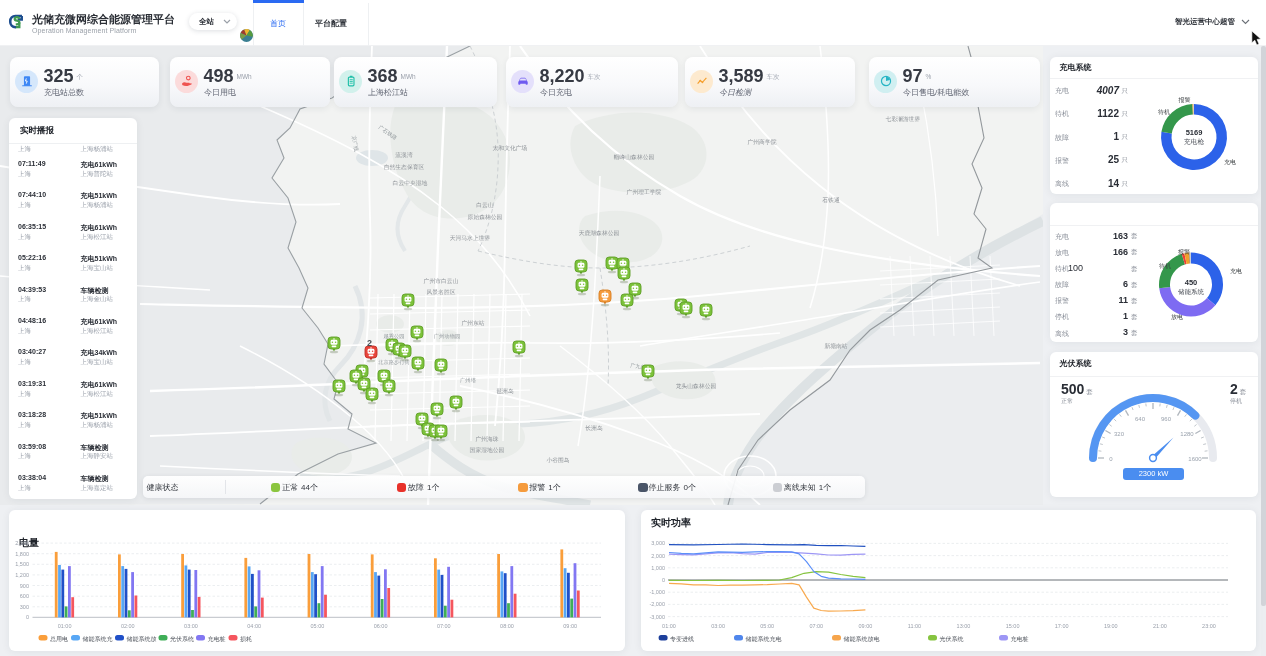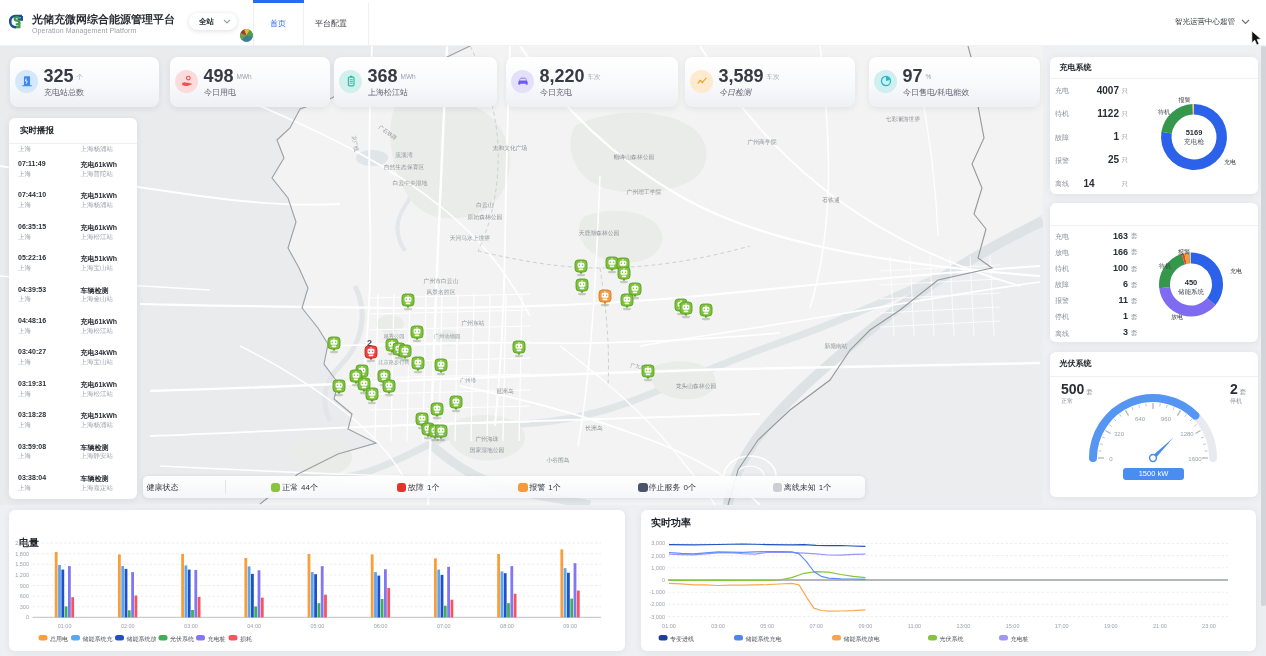--- a/index.html
+++ b/index.html
@@ -421,23 +421,23 @@
 <svg class="abs" style="left:240px;top:29px" width="13" height="13" viewBox="0 0 13 13">
 <circle cx="6.5" cy="6.5" r="6.5" fill="#3a7f92"></circle>
 <path d="M6.5,6.5 L0.6,4.0 A6.5,6.5 0 0 1 4.2,0.5 Z" fill="#a03a2c"></path>
 <path d="M6.5,6.5 L4.2,0.5 A6.5,6.5 0 0 1 9.8,0.9 Z" fill="#f0b62e"></path>
 <path d="M6.5,6.5 L9.8,0.9 A6.5,6.5 0 0 1 12.6,7.8 Z" fill="#579a3f"></path>
 <path d="M6.5,6.5 L0.6,4.0 A6.5,6.5 0 0 0 1.5,10.4 Z" fill="#7a9c48"></path>
 </svg>
 <div class="abs" style="left:253px;top:0;width:51px;height:2.5px;background:#2a6af2;"></div>
 <div class="abs" style="left:253px;top:3px;width:51px;height:43px;border-left:1px solid #eef0f2;border-right:1px solid #eef0f2;"></div>
 <div class="abs" style="left:270px;top:18px;font-size:8px;color:#2a6af2;">首页</div>
-<div class="abs" style="left:315px;top:18px;font-size:8px;color:#33373e;">平台配置</div>
+<div class="abs" style="left:315px;top:18px;font-size:8px;color:#33373e;font-weight:bold;">平台配置</div>
 <div class="abs" style="left:368px;top:3px;width:1px;height:43px;background:#eef0f2;"></div>
-<div class="abs" style="left:1175px;top:17px;font-size:7.5px;color:#2b2f36;">智光运营中心超管</div>
+<div class="abs" style="left:1175px;top:17px;font-size:7.5px;color:#2b2f36;font-weight:bold;">智光运营中心超管</div>
 <svg class="abs" style="left:1241px;top:19px" width="9" height="6" viewBox="0 0 9 6">
       <path d="M1,1 L4.5,4.5 L8,1" stroke="#6b7077" stroke-width="1.1" fill="none"></path>
     </svg>
 </div>
 <svg class="abs" style="left:1251px;top:31px;z-index:99" width="11.5" height="15.5" viewBox="0 0 14 19">
 <path d="M1,0 L1,14.5 L4.6,11.3 L7.0,17.2 L9.8,16.0 L7.4,10.3 L12,9.8 Z" fill="#111" stroke="#fff" stroke-width="0.8"></path>
 </svg>
 <div class="card" style="left:10px;width:149px;"></div>
 <div class="abs" style="left:15px;top:69.5px;width:23px;height:23px;border-radius:50%;background:#d5e7fb;"></div>
 <svg class="abs" style="left:19.5px;top:74px" width="14" height="14" viewBox="0 0 16 16">
@@ -566,33 +566,33 @@
 <div class="abs" style="left:638.4px;top:482.5px;width:9.4px;height:9.4px;border-radius:3px;background:#4a5568;"></div>
 <div class="abs" style="left:648.5px;top:482px;font-size:8px;color:#33373e;">停止服务</div>
 <div class="abs" style="left:683.5px;top:482px;font-size:8px;color:#33373e;">0个</div>
 <div class="abs" style="left:773.1px;top:482.5px;width:9.4px;height:9.4px;border-radius:3px;background:#ccced3;"></div>
 <div class="abs" style="left:783.7px;top:482px;font-size:8px;color:#33373e;">离线未知</div>
 <div class="abs" style="left:818.7px;top:482px;font-size:8px;color:#33373e;">1个</div>
 <div class="panel" style="left:1050px;top:57px;width:208px;height:137px;"></div>
 <div class="abs" style="left:1059.5px;top:62px;font-size:8px;font-weight:bold;color:#20242b;">充电系统</div>
 <div class="abs" style="left:1050px;top:78px;width:208px;height:1px;background:#f0f1f3;"></div>
 <div class="abs" style="left:1055px;top:86.2px;font-size:7px;color:#8a8f99;">充电</div>
-<div class="abs" style="left:1059px;top:84.7px;width:60px;text-align:right;font-size:10px;font-weight:bold;color:#2a2e36;">4007</div>
+<div class="abs" style="left:1059px;top:84.7px;width:60px;text-align:right;font-size:10px;font-weight:bold;color:#2a2e36;font-style:italic;">4007</div>
 <div class="abs" style="left:1121.5px;top:86.7px;font-size:6.5px;color:#8a8f99;">只</div>
 <div class="abs" style="left:1055px;top:109.4px;font-size:7px;color:#8a8f99;">待机</div>
 <div class="abs" style="left:1059px;top:107.9px;width:60px;text-align:right;font-size:10px;font-weight:bold;color:#2a2e36;">1122</div>
 <div class="abs" style="left:1121.5px;top:109.9px;font-size:6.5px;color:#8a8f99;">只</div>
 <div class="abs" style="left:1055px;top:132.6px;font-size:7px;color:#8a8f99;">故障</div>
 <div class="abs" style="left:1059px;top:131.1px;width:60px;text-align:right;font-size:10px;font-weight:bold;color:#2a2e36;">1</div>
 <div class="abs" style="left:1121.5px;top:133.1px;font-size:6.5px;color:#8a8f99;">只</div>
 <div class="abs" style="left:1055px;top:155.8px;font-size:7px;color:#8a8f99;">报警</div>
 <div class="abs" style="left:1059px;top:154.3px;width:60px;text-align:right;font-size:10px;font-weight:bold;color:#2a2e36;">25</div>
 <div class="abs" style="left:1121.5px;top:156.3px;font-size:6.5px;color:#8a8f99;">只</div>
 <div class="abs" style="left:1055px;top:179.0px;font-size:7px;color:#8a8f99;">离线</div>
-<div class="abs" style="left:1059px;top:177.5px;width:60px;text-align:center;font-size:10px;font-weight:bold;color:#2a2e36;">14</div>
+<div class="abs" style="left:1059px;top:177.5px;width:60px;text-align:right;font-size:10px;font-weight:bold;color:#2a2e36;">14</div>
 <div class="abs" style="left:1121.5px;top:179.5px;font-size:6.5px;color:#8a8f99;">只</div>
 <svg class="abs" style="left:1140px;top:83px" width="118" height="111" viewBox="0 0 118 111">
     <path d="M54.00,21.00 A33,33 0 1 1 21.41,48.80 L31.78,50.45 A22.5,22.5 0 1 0 54.00,31.50 Z" fill="#2c62e9"></path>
     <path d="M21.41,48.80 A33,33 0 0 1 52.40,21.04 L52.91,31.53 A22.5,22.5 0 0 0 31.78,50.45 Z" fill="#34974b"></path>
     <path d="M52.40,21.04 A33,33 0 0 1 52.44,21.04 L52.93,31.53 A22.5,22.5 0 0 0 52.91,31.53 Z" fill="#ee4034"></path>
     <path d="M52.44,21.04 A33,33 0 0 1 53.44,21.00 L53.62,31.50 A22.5,22.5 0 0 0 52.93,31.53 Z" fill="#f0a02b"></path>
     <path d="M53.44,21.00 A33,33 0 0 1 54.00,21.00 L54.00,31.50 A22.5,22.5 0 0 0 53.62,31.50 Z" fill="#c9ced6"></path>
     <text x="54" y="51.5" text-anchor="middle" font-size="7.5" font-weight="bold" fill="#2a2e36">5169</text>
     <text x="54" y="60.5" text-anchor="middle" font-size="6.8" fill="#4a4f57">充电枪</text>
     <text x="30" y="31" text-anchor="end" font-size="6" fill="#3c4043">待机</text>
@@ -601,21 +601,21 @@
   </svg>
 <div class="panel" style="left:1050px;top:203px;width:208px;height:139px;"></div>
 <div class="abs" style="left:1050px;top:225px;width:208px;height:1px;background:#f0f1f3;"></div>
 <div class="abs" style="left:1055px;top:231.7px;font-size:7px;color:#8a8f99;">充电</div>
 <div class="abs" style="left:1068px;top:230.5px;width:60px;text-align:right;font-size:9px;font-weight:bold;color:#2a2e36;">163</div>
 <div class="abs" style="left:1131px;top:232.2px;font-size:6.5px;color:#8a8f99;">套</div>
 <div class="abs" style="left:1055px;top:247.8px;font-size:7px;color:#8a8f99;">放电</div>
 <div class="abs" style="left:1068px;top:246.7px;width:60px;text-align:right;font-size:9px;font-weight:bold;color:#2a2e36;">166</div>
 <div class="abs" style="left:1131px;top:248.3px;font-size:6.5px;color:#8a8f99;">套</div>
 <div class="abs" style="left:1055px;top:264.0px;font-size:7px;color:#8a8f99;">待机</div>
-<div class="abs" style="left:1068px;top:262.8px;width:60px;text-align:right;font-size:9px;font-weight:bold;color:#2a2e36;">100</div>
+<div class="abs" style="left:1068px;top:262.8px;width:60px;font-size:9px;font-weight:normal;color:#2a2e36;">100</div>
 <div class="abs" style="left:1131px;top:264.5px;font-size:6.5px;color:#8a8f99;">套</div>
 <div class="abs" style="left:1055px;top:280.1px;font-size:7px;color:#8a8f99;">故障</div>
 <div class="abs" style="left:1068px;top:278.9px;width:60px;text-align:right;font-size:9px;font-weight:bold;color:#2a2e36;">6</div>
 <div class="abs" style="left:1131px;top:280.6px;font-size:6.5px;color:#8a8f99;">套</div>
 <div class="abs" style="left:1055px;top:296.3px;font-size:7px;color:#8a8f99;">报警</div>
 <div class="abs" style="left:1068px;top:295.1px;width:60px;text-align:right;font-size:9px;font-weight:bold;color:#2a2e36;">11</div>
 <div class="abs" style="left:1131px;top:296.8px;font-size:6.5px;color:#8a8f99;">套</div>
 <div class="abs" style="left:1055px;top:312.4px;font-size:7px;color:#8a8f99;">停机</div>
 <div class="abs" style="left:1068px;top:311.2px;width:60px;text-align:right;font-size:9px;font-weight:bold;color:#2a2e36;">1</div>
 <div class="abs" style="left:1131px;top:312.9px;font-size:6.5px;color:#8a8f99;">套</div>
@@ -674,21 +674,21 @@
     <line x1="122.0" y1="74.0" x2="128.0" y2="74.0" stroke="#b0b6bd" stroke-width="1.3"></line>
     <text x="31.0" y="76.5" text-anchor="middle" font-size="6" fill="#9aa2ad">0</text>
     <text x="39.0" y="51.8" text-anchor="middle" font-size="6" fill="#9aa2ad">320</text>
     <text x="60.0" y="36.6" text-anchor="middle" font-size="6" fill="#9aa2ad">640</text>
     <text x="86.0" y="36.6" text-anchor="middle" font-size="6" fill="#9aa2ad">960</text>
     <text x="107.0" y="51.8" text-anchor="middle" font-size="6" fill="#9aa2ad">1280</text>
     <text x="115.0" y="76.5" text-anchor="middle" font-size="6" fill="#9aa2ad">1600</text>
     <path d="M93.5,53.5 L71.6,72.6 L74.4,75.4 Z" fill="#4a8df0"></path>
     <circle cx="73" cy="74" r="3.4" fill="#fff" stroke="#4a8df0" stroke-width="1.5"></circle>
   </svg>
-<div class="abs" style="left:1123px;top:468px;width:61px;height:12px;background:#4a8df0;border-radius:3px;text-align:center;font-size:7.5px;color:#fff;line-height:12px;">1500 kW</div>
+<div class="abs" style="left:1123px;top:468px;width:61px;height:12px;background:#4a8df0;border-radius:3px;text-align:center;font-size:7.5px;color:#fff;line-height:12px;">2300 kW</div>
 <div class="abs" style="left:1261px;top:46px;width:5px;height:610px;background:#eceef1;"></div>
 <div class="abs" style="left:1261px;top:46px;width:5px;height:560px;background:#d2d4d9;border-radius:2px;"></div>
 <div class="panel" style="left:9px;top:510px;width:616px;height:141px;"></div>
 <div class="abs" style="left:19px;top:536px;font-size:10px;font-weight:bold;color:#20242b;">电量</div>
 <svg class="abs" style="left:9px;top:510px" width="616" height="141" viewBox="0 0 616 141">
     <text x="20.0" y="109.4" text-anchor="end" font-size="5.5" fill="#9aa0ab">0</text>
     <line x1="23.5" y1="107.4" x2="592" y2="107.4" stroke="#c9ccd1" stroke-width="1.4"></line>
     <text x="20.0" y="98.8" text-anchor="end" font-size="5.5" fill="#9aa0ab">300</text>
     <line x1="23.5" y1="96.8" x2="592" y2="96.8" stroke="#e3e6ea" stroke-width="0.7" stroke-dasharray="2.5,2"></line>
     <text x="20.0" y="88.2" text-anchor="end" font-size="5.5" fill="#9aa0ab">600</text>

